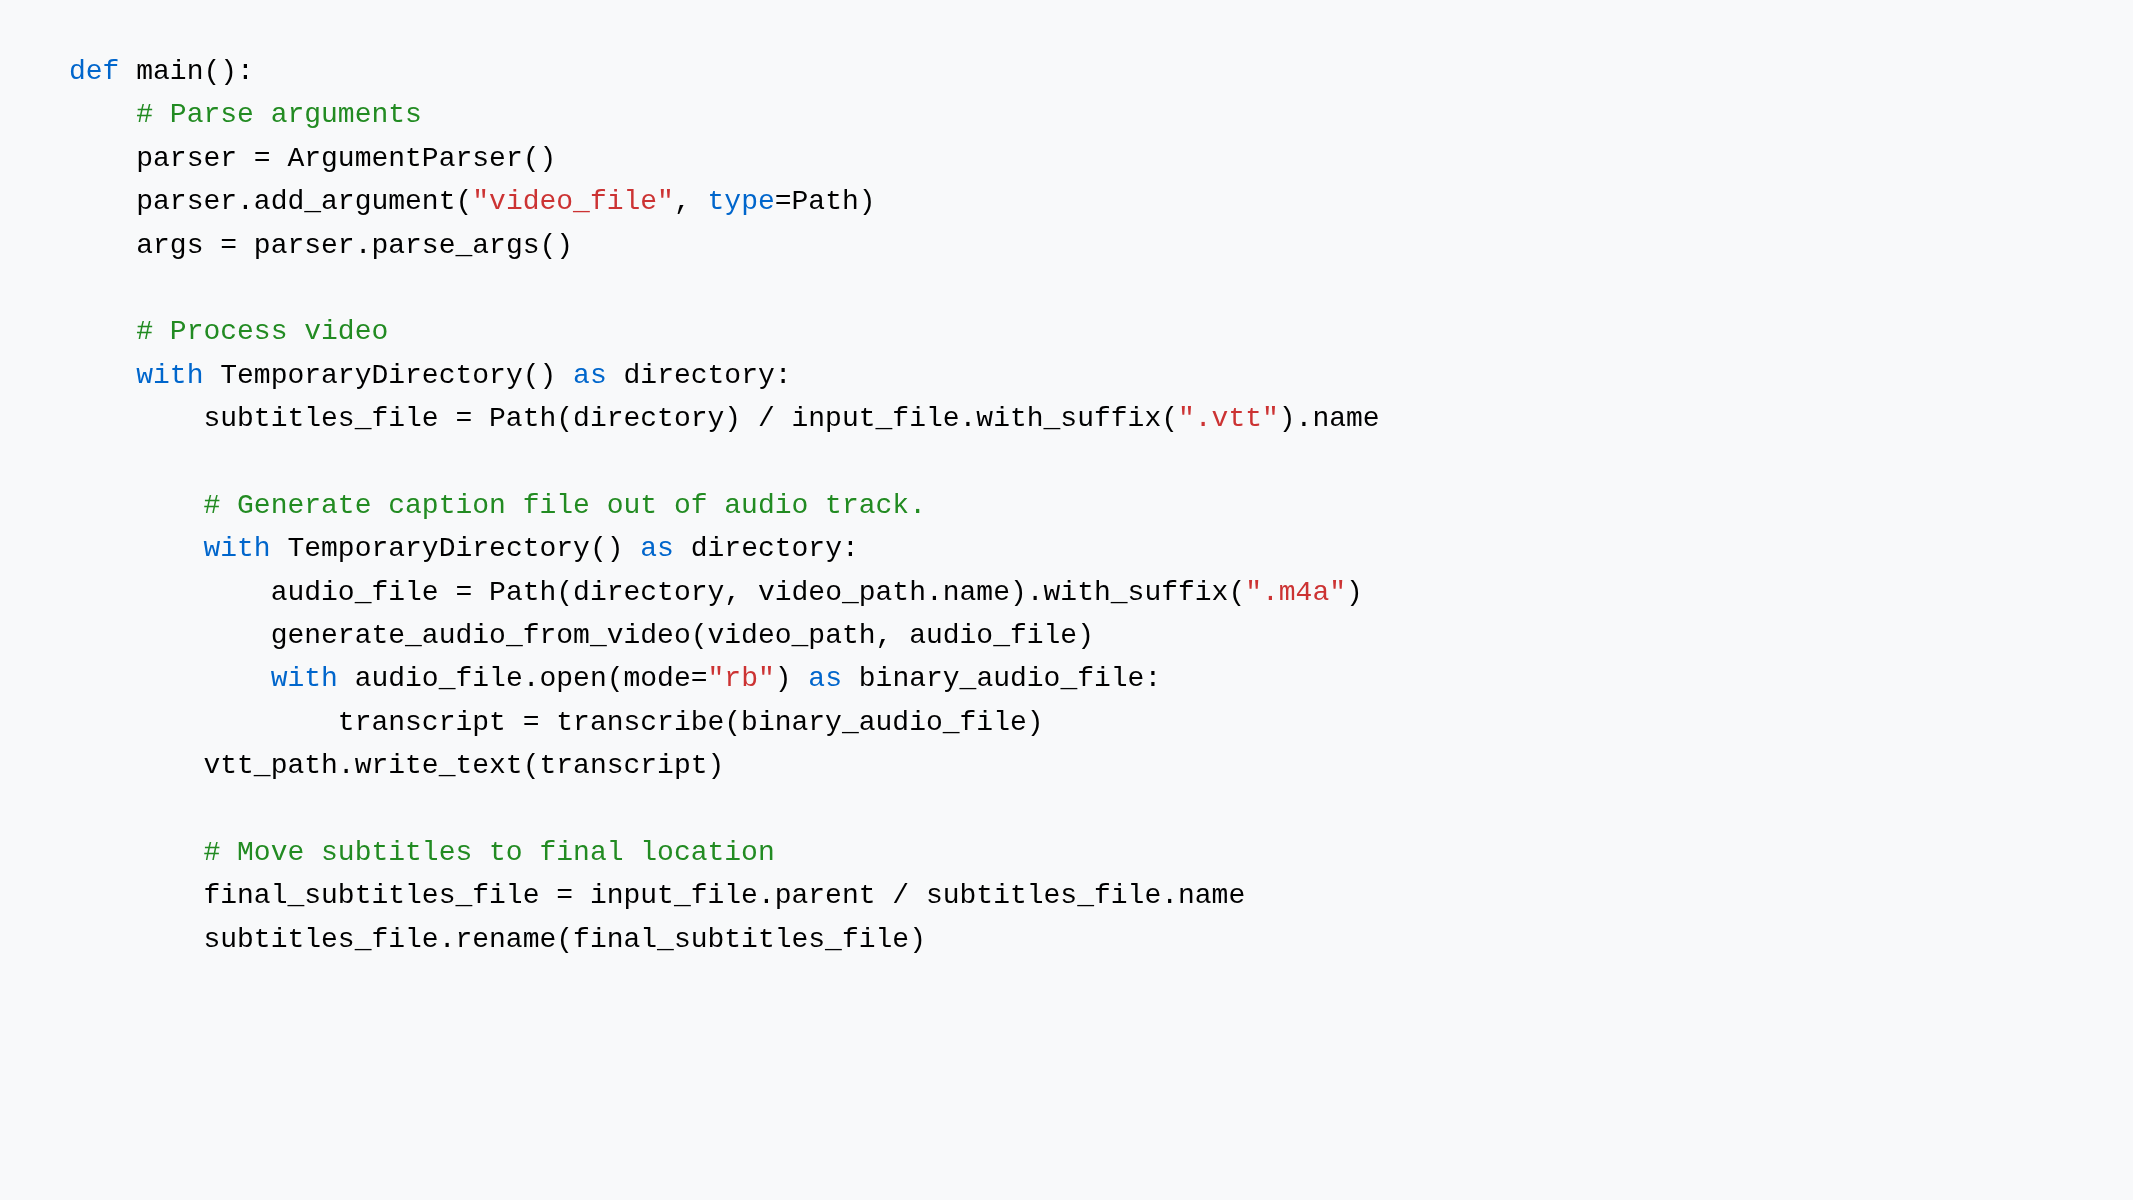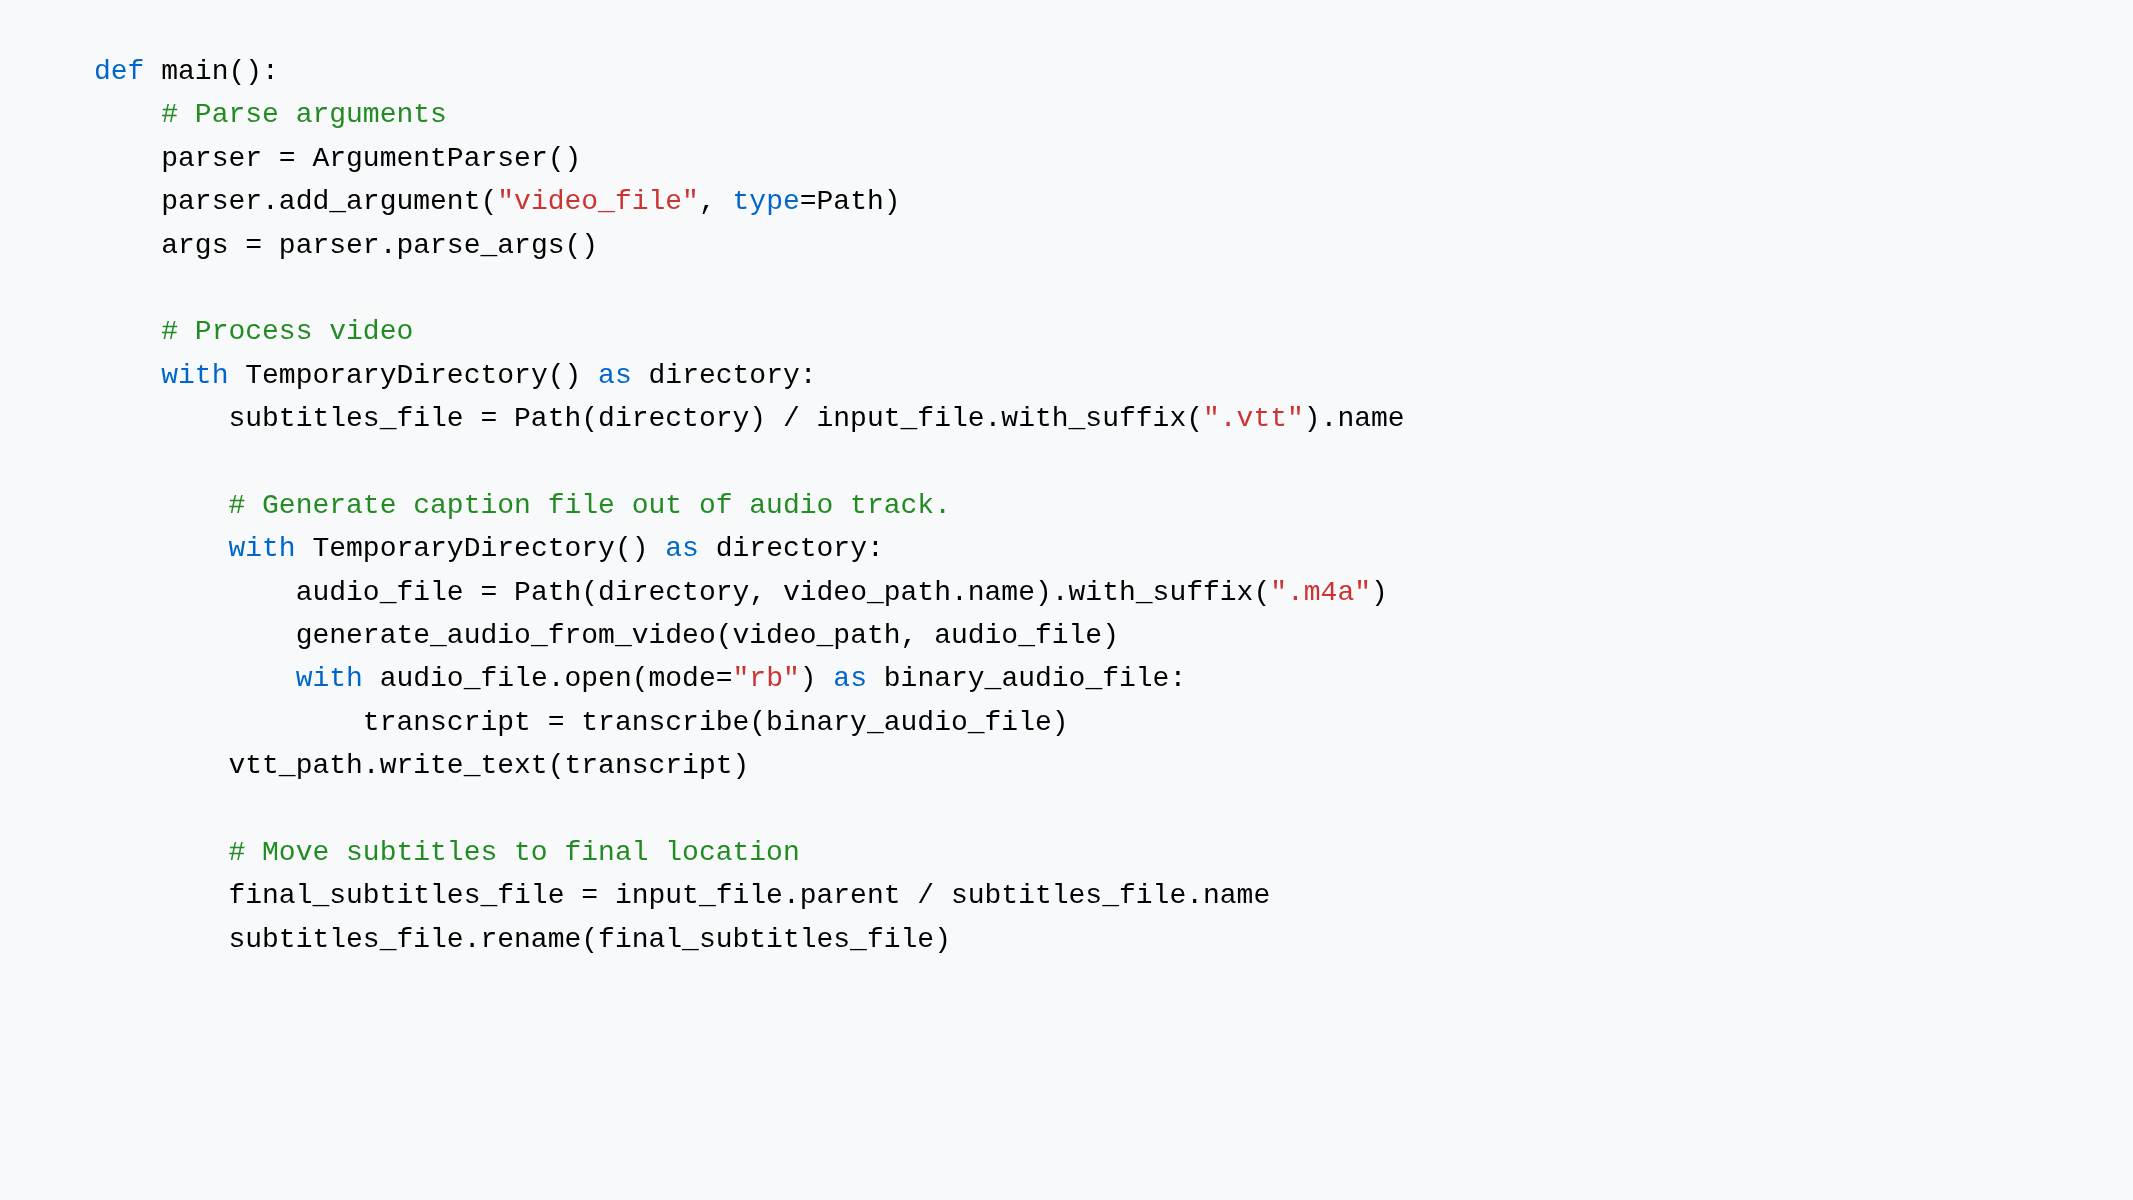--- a/index.html
+++ b/index.html
@@ -4,21 +4,21 @@
 <style>
   body {
     margin: 0;
     padding: 0;
     background: #f8f9fa;
     font-family: 'Consolas', 'Monaco', 'Courier New', monospace;
     font-size: 28px;
     line-height: 1.55;
   }
   .code-container {
-    padding: 50px 0 50px 94px;
+    padding: 50px 0 50px 69px;
     white-space: pre;
   }
   .keyword { color: #0066cc; }
   .comment { color: #228B22; }
   .string { color: #cc3333; }
   .builtin { color: #0066cc; }
   .text { color: #000000; }
 </style>
 </head>
 <body>

